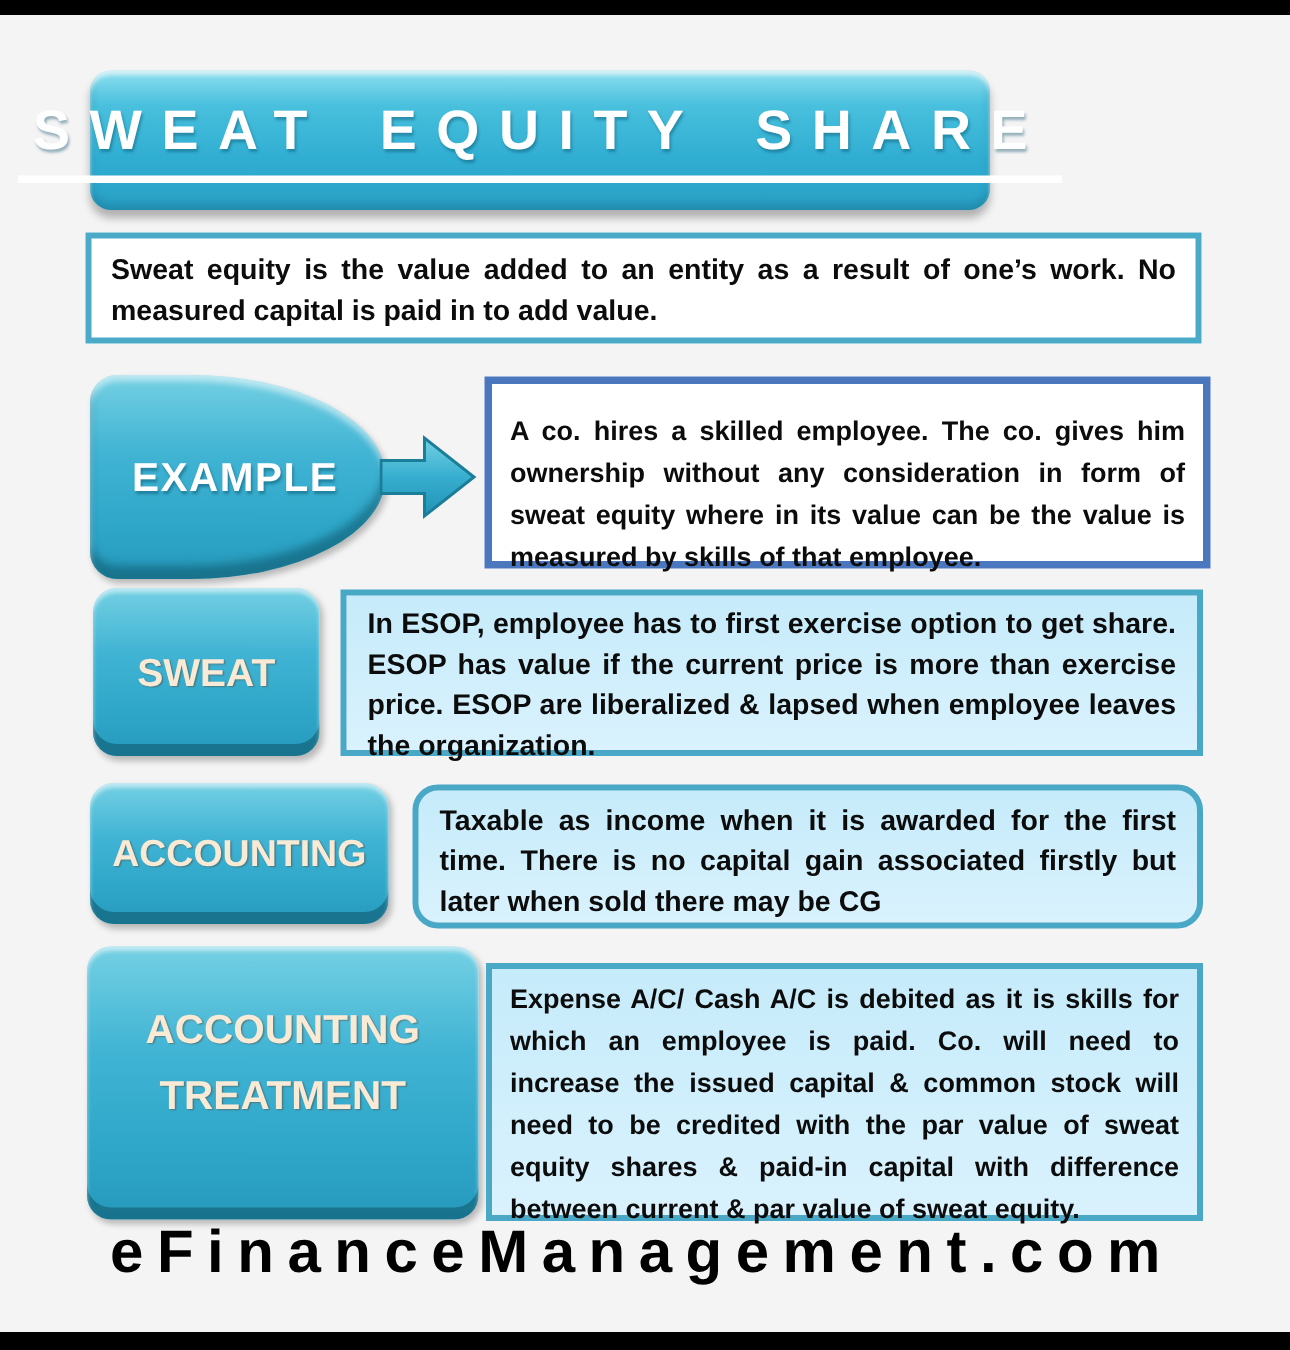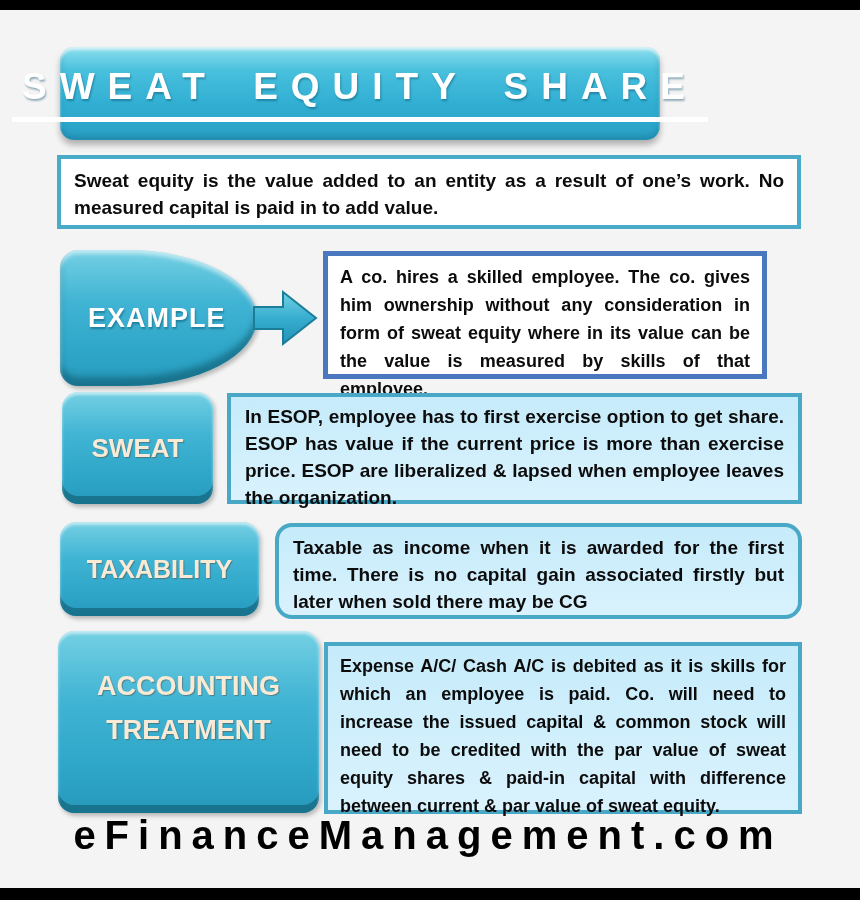--- a/index.html
+++ b/index.html
@@ -40,21 +40,21 @@
     display:flex;align-items:center;justify-content:flex-start;
     color:#ffffff;font-weight:bold;font-size:27px;letter-spacing:1px;
     text-shadow:1px 2px 2px rgba(0,70,95,.45);padding-left:28px;box-sizing:border-box;}
   .arrow-icon{position:absolute;left:253px;top:286px;}
 
   
   .content-box{position:absolute;box-sizing:border-box;}
   .white-box{background:#ffffff;border:5px solid #4a77be;}
   .blue-box{background:linear-gradient(180deg,#c6ebfa 0%,#d9f2fd 100%);border:4px solid #49a8c6;}
 
-  .example-box{left:323px;top:251px;width:444px;height:128px;padding:7px 12px;}
+  .example-box{left:323px;top:251px;width:484px;height:128px;padding:17px 12px;}
   .example-box .body-text{font-size:18px;line-height:28px;}
 
   .esop-shape{left:62px;top:392px;width:151px;height:112px;font-size:26px;}
   .esop-box{left:227px;top:393px;width:575px;height:111px;padding:6px 14px;}
   .esop-box .body-text{font-size:19px;line-height:27px;}
 
   .tax-shape{left:60px;top:522px;width:199px;height:94px;font-size:25px;}
   .tax-box{left:275px;top:523px;width:527px;height:96px;padding:7px 14px;border-radius:17px;}
   .tax-box .body-text{font-size:19px;line-height:27px;}
 
@@ -102,21 +102,21 @@
   </div>
 
   <div class="label-shape esop-shape">
     <span>SWEAT</span>
   </div>
   <div class="content-box blue-box esop-box">
     <div class="body-text">In ESOP, employee has to first exercise option to get share. ESOP has value if the current price is more than exercise price. ESOP are liberalized &amp; lapsed when employee leaves the organization.</div>
   </div>
 
   <div class="label-shape tax-shape">
-    <span>TAXABILITY</span>
+    <span>ACCOUNTING</span>
   </div>
   <div class="content-box blue-box tax-box">
     <div class="body-text">Taxable as income when it is awarded for the first time. There is no capital gain associated firstly but later when sold there may be CG</div>
   </div>
 
   <div class="label-shape acct-shape">
     <span>ACCOUNTING TREATMENT</span>
   </div>
   <div class="content-box blue-box acct-box">
     <div class="body-text">Expense A/C/ Cash A/C is debited as it is skills for which an employee is paid. Co. will need to increase the issued capital &amp; common stock will need to be credited with the par value of sweat equity shares &amp; paid-in capital with difference between current &amp; par value of sweat equity.</div>

